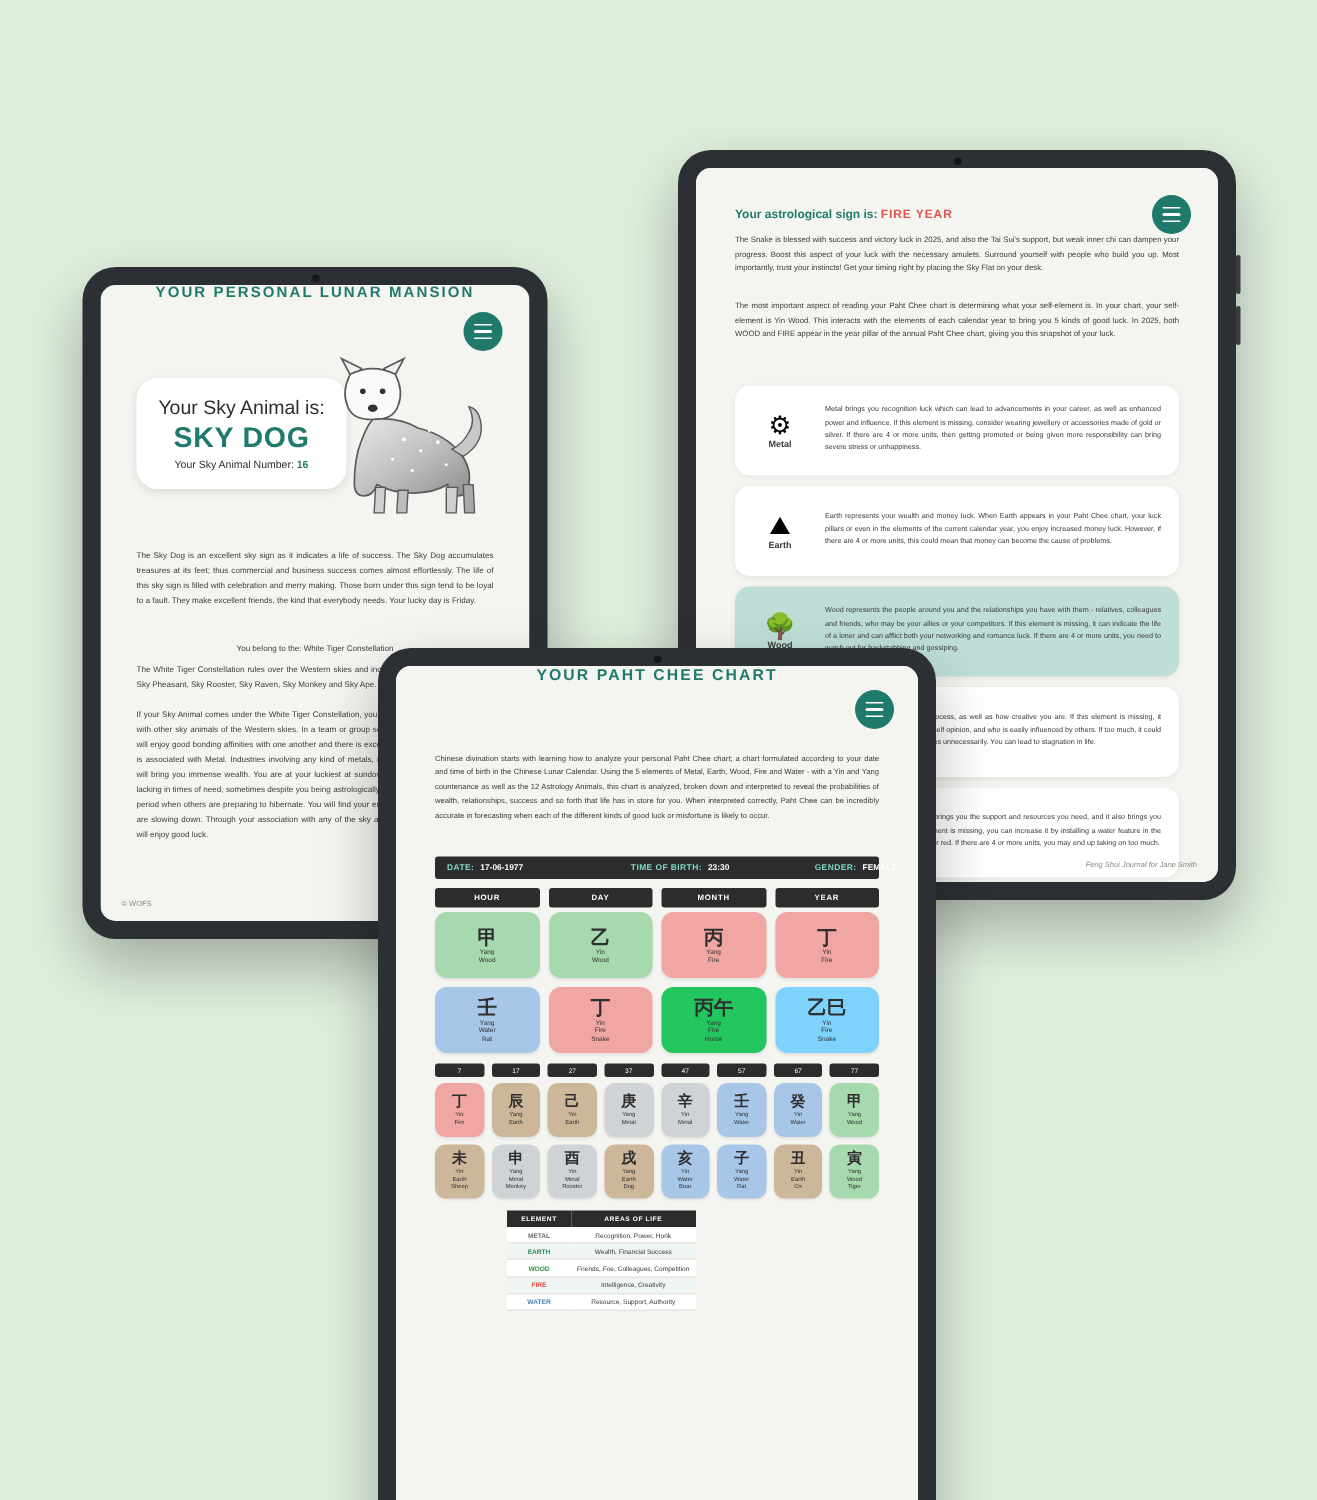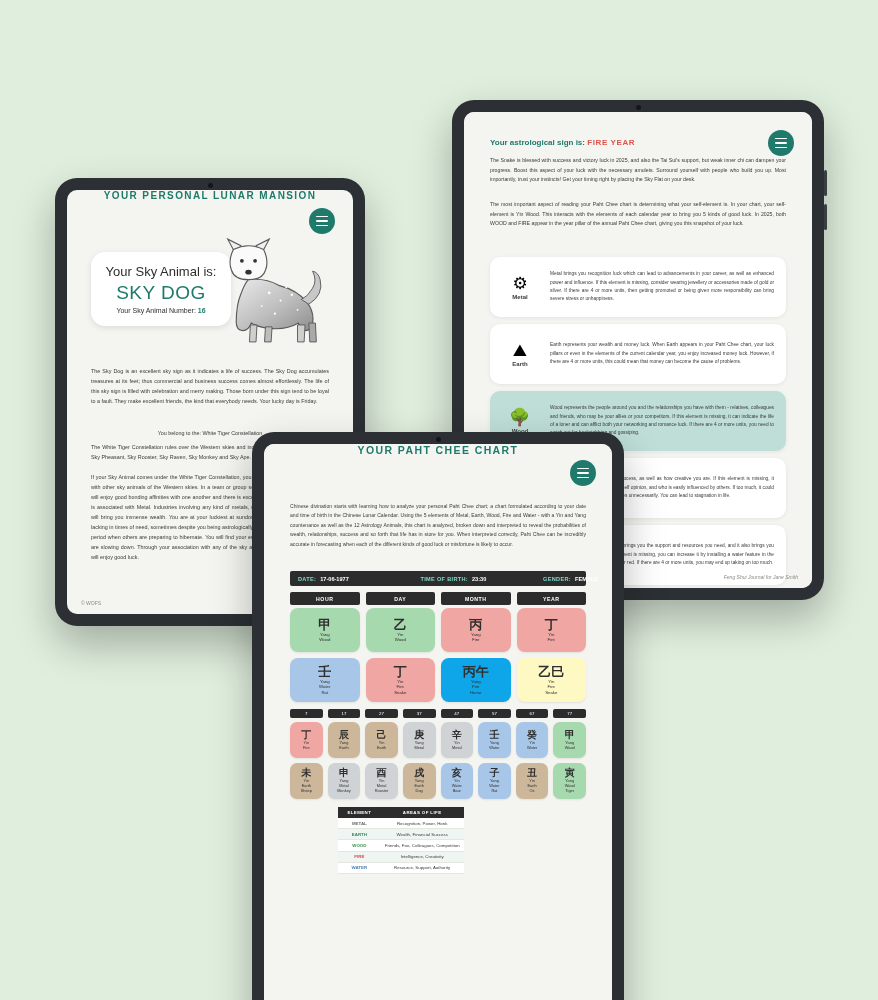--- a/index.html
+++ b/index.html
@@ -73,21 +73,21 @@
   #tablet-lunar .menu-btn{top:18px;right:18px;}
 
   .sky-card{
     position:absolute;left:24px;top:62px;width:140px;height:74px;
     background:#fff;border-radius:14px;
     box-shadow:0 2px 6px rgba(0,0,0,.10);
     text-align:center;
     display:flex;flex-direction:column;align-items:center;justify-content:center;
   }
   .sky-card .l1{font-size:13px;color:#2e2e2e;}
-  .sky-card .l2{font-size:19px;color:#1f7a6c;font-weight:normal;letter-spacing:.5px;margin:3px 0;}
+  .sky-card .l2{font-size:19px;color:#1f7a6c;font-weight:bold;letter-spacing:.5px;margin:3px 0;}
   .sky-card .l3{font-size:7px;color:#2e2e2e;}
   .sky-card .l3 b{color:#1f7a6c;}
 
   .dog-wrap{position:absolute;right:14px;top:42px;width:132px;height:118px;}
 
   .body-text{
     position:absolute;left:24px;right:24px;
     font-size:5.4px;line-height:1.85;color:#3a3a38;text-align:justify;
   }
   .center-line{text-align:center;}
@@ -408,31 +408,31 @@
             <div class="cell" style="background:#f0a6a3">
               <span class="cn">丁</span>
               <span class="en">Yin<br>Fire<br>Snake</span>
             </div>
           </div>
           <div class="pillar-col">
             <div class="cell" style="background:#f0a6a3">
               <span class="cn">丙</span>
               <span class="en">Yang<br>Fire</span>
             </div>
-            <div class="cell" style="background:#0ea5e9">
+            <div class="cell" style="background:#22c55e">
               <span class="cn">丙午</span>
               <span class="en">Yang<br>Fire<br>Horse</span>
             </div>
           </div>
           <div class="pillar-col">
             <div class="cell" style="background:#f0a6a3">
               <span class="cn">丁</span>
               <span class="en">Yin<br>Fire</span>
             </div>
-            <div class="cell" style="background:#fef9c3">
+            <div class="cell" style="background:#7dd3fc">
               <span class="cn">乙巳</span>
               <span class="en">Yin<br>Fire<br>Snake</span>
             </div>
           </div>
         </div>
 
         <div class="age-row">
           <div>7</div>
           <div>17</div>
           <div>27</div>

